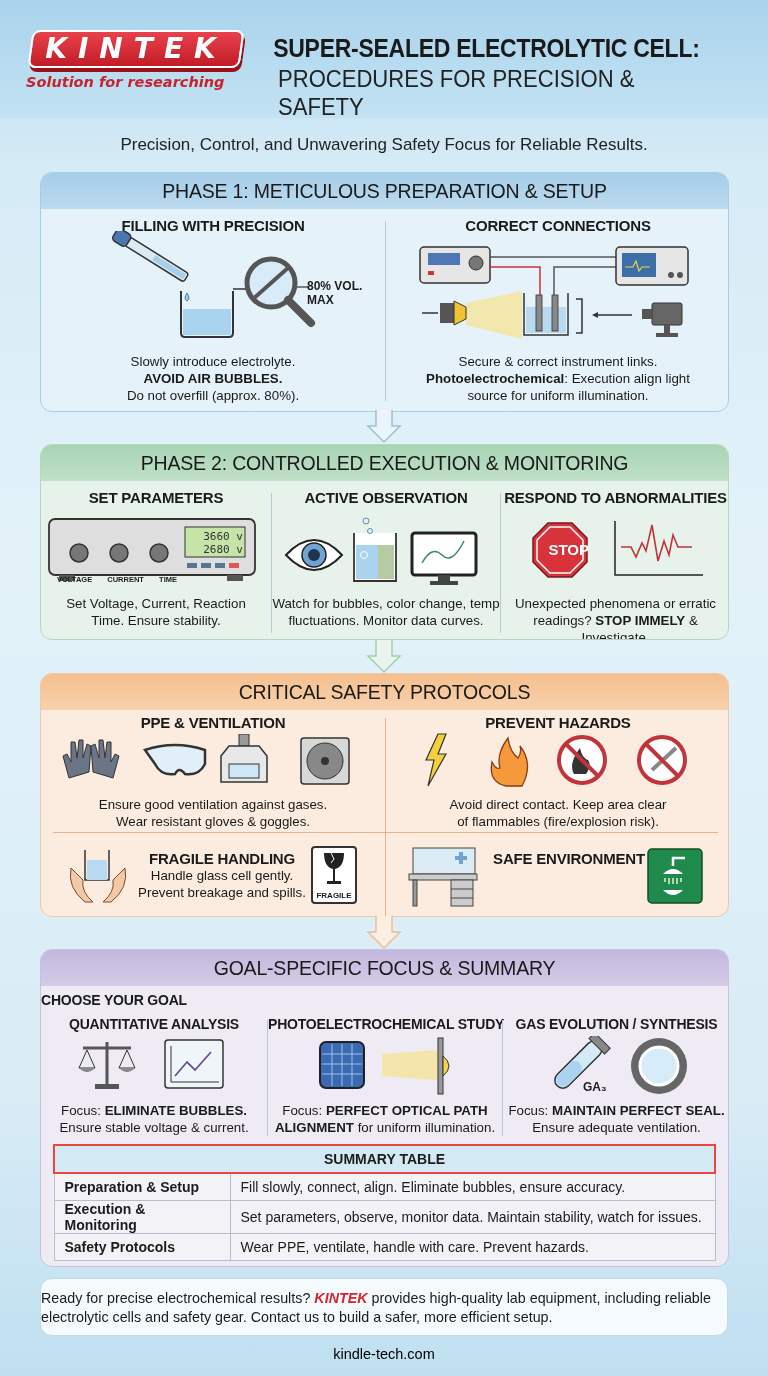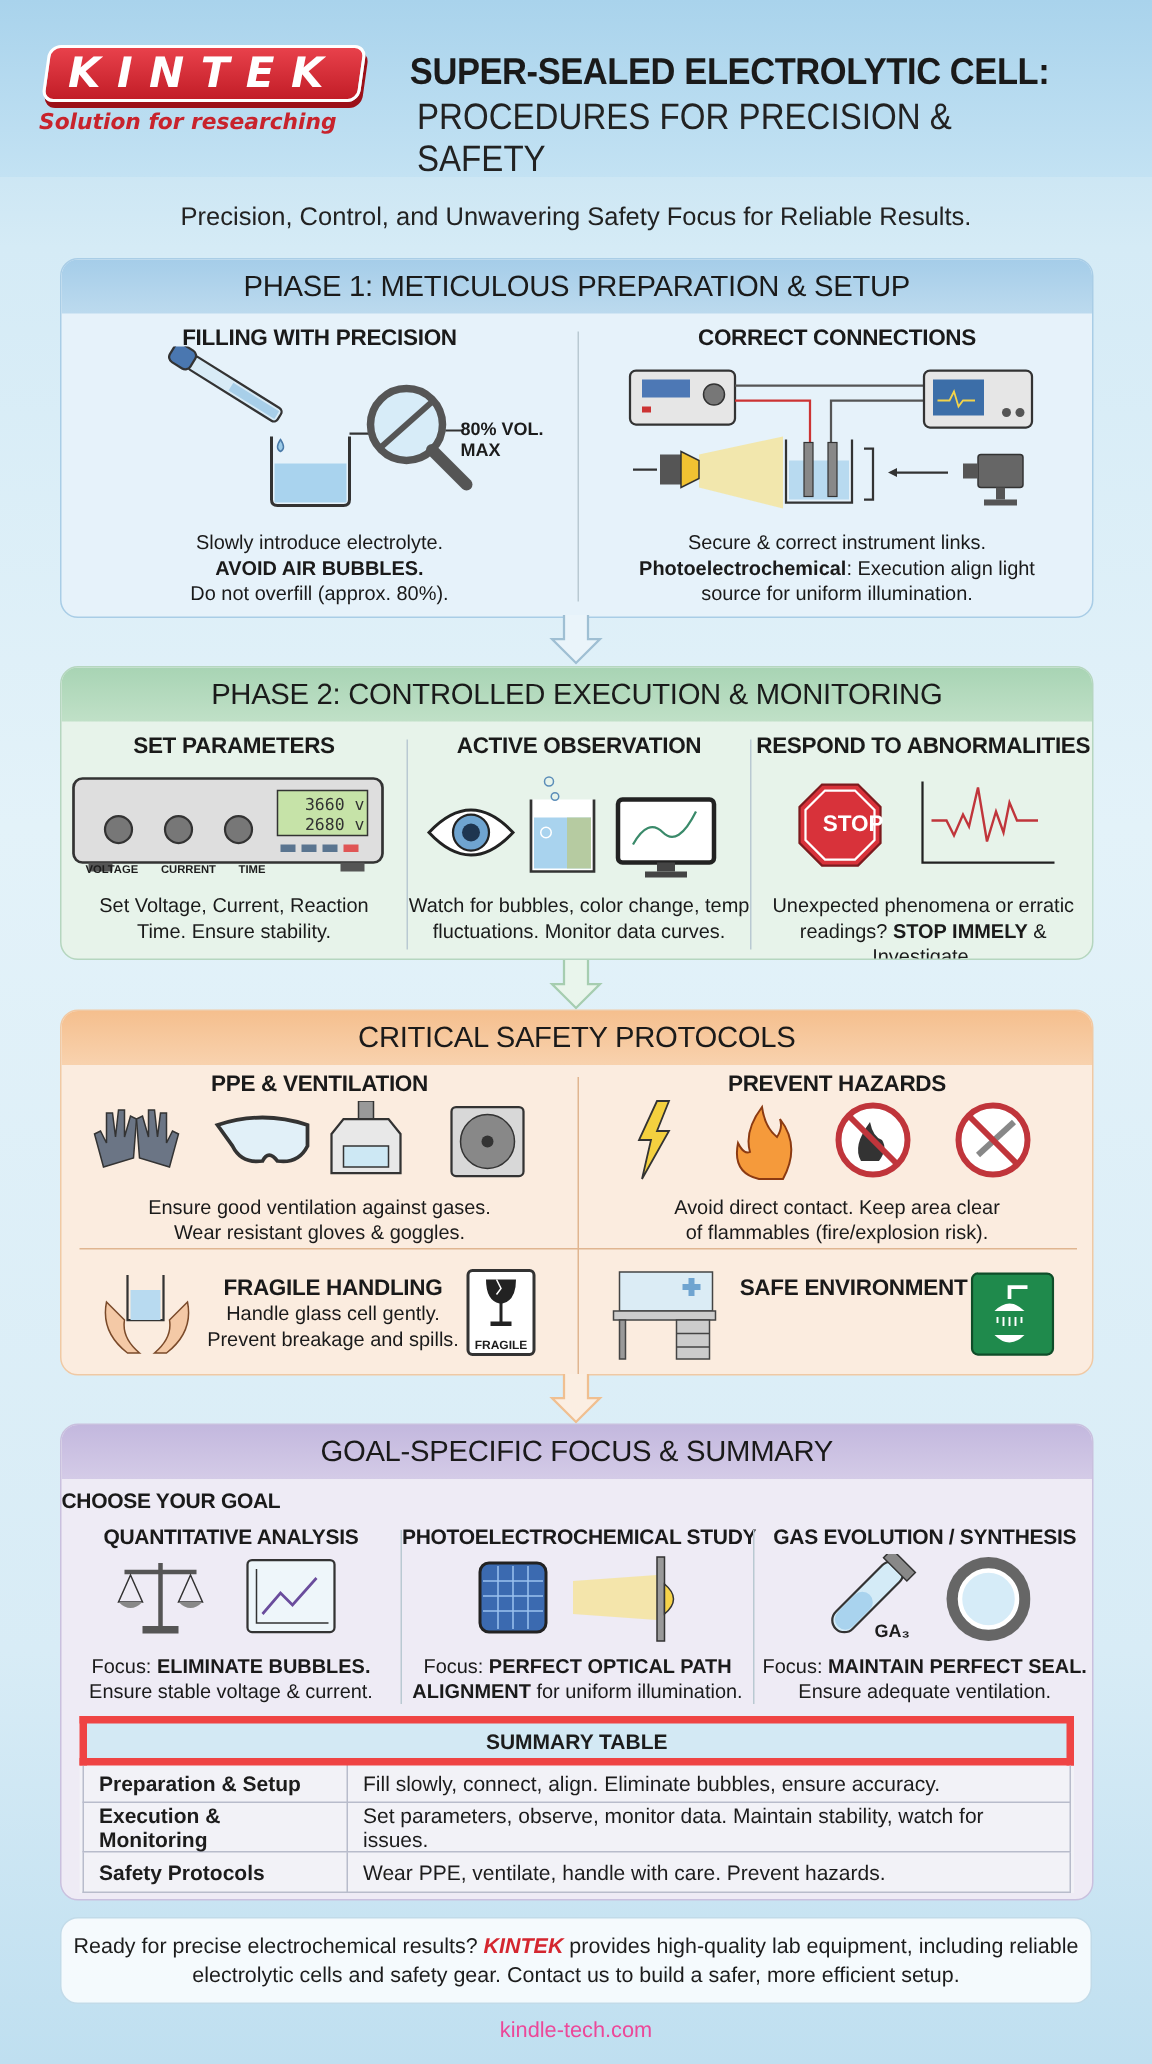--- a/index.html
+++ b/index.html
@@ -27,24 +27,24 @@
 .col{position:absolute;text-align:center}
 .h{font-weight:bold;font-size:15px;color:#1a1a1a;white-space:nowrap;letter-spacing:-0.2px}
 .txt{font-size:13.3px;line-height:17px;color:#1a1a1a}
 .vdiv{position:absolute;width:1px;background:#b9c9d2}
 .hdiv{position:absolute;height:1px;background:#e0b590}
 .arrow{position:absolute;left:366px;width:36px;height:34px}
 .icon{position:absolute}
 table.sum{position:absolute;left:12px;top:194px;width:663px;border-collapse:collapse;background:#f2f2f7;font-size:14px}
 table.sum td{border:1px solid #b8bccb;height:27px;padding:0 10px}
 table.sum td.k{font-weight:bold;width:176px}
-table.sum th{background:#d3e9f4;height:28px;font-size:14px;border:5px solid #ef4444}
-.cta{position:absolute;left:40px;top:1278px;width:688px;height:58px;border-radius:12px;background:rgba(255,255,255,.82);border:1px solid #c2dbe9;text-align:center;font-size:14.3px;line-height:19px;padding-top:10px}
+table.sum th{background:#d3e9f4;height:28px;font-size:14px;border:2px solid #ef4444}
+.cta{position:absolute;left:40px;top:1278px;width:688px;height:58px;border-radius:12px;background:rgba(255,255,255,.82);border:1px solid #c2dbe9;font-size:14.3px;line-height:19px;padding-top:10px}
 .cta .brand{color:#d4262f;font-weight:bold;font-style:italic}
-.url{position:absolute;top:1346px;left:0;width:768px;text-align:center;font-size:14.5px;color:#ec4899}
+.url{position:absolute;top:1346px;left:0;width:768px;text-align:center;font-size:14.5px;color:#000000}
 </style>
 </head>
 <body>
 
 <div class="header">
   <div class="logo">
     <div class="logo-box"></div>
     <div class="logo-text">KINTEK</div>
     <div class="logo-tag">Solution for researching</div>
   </div>

